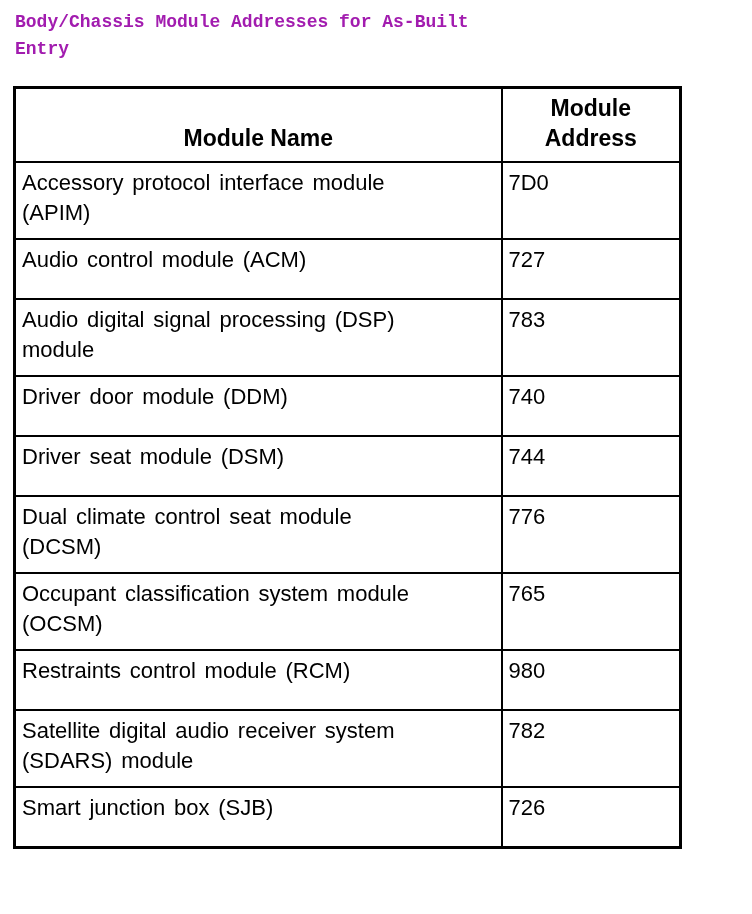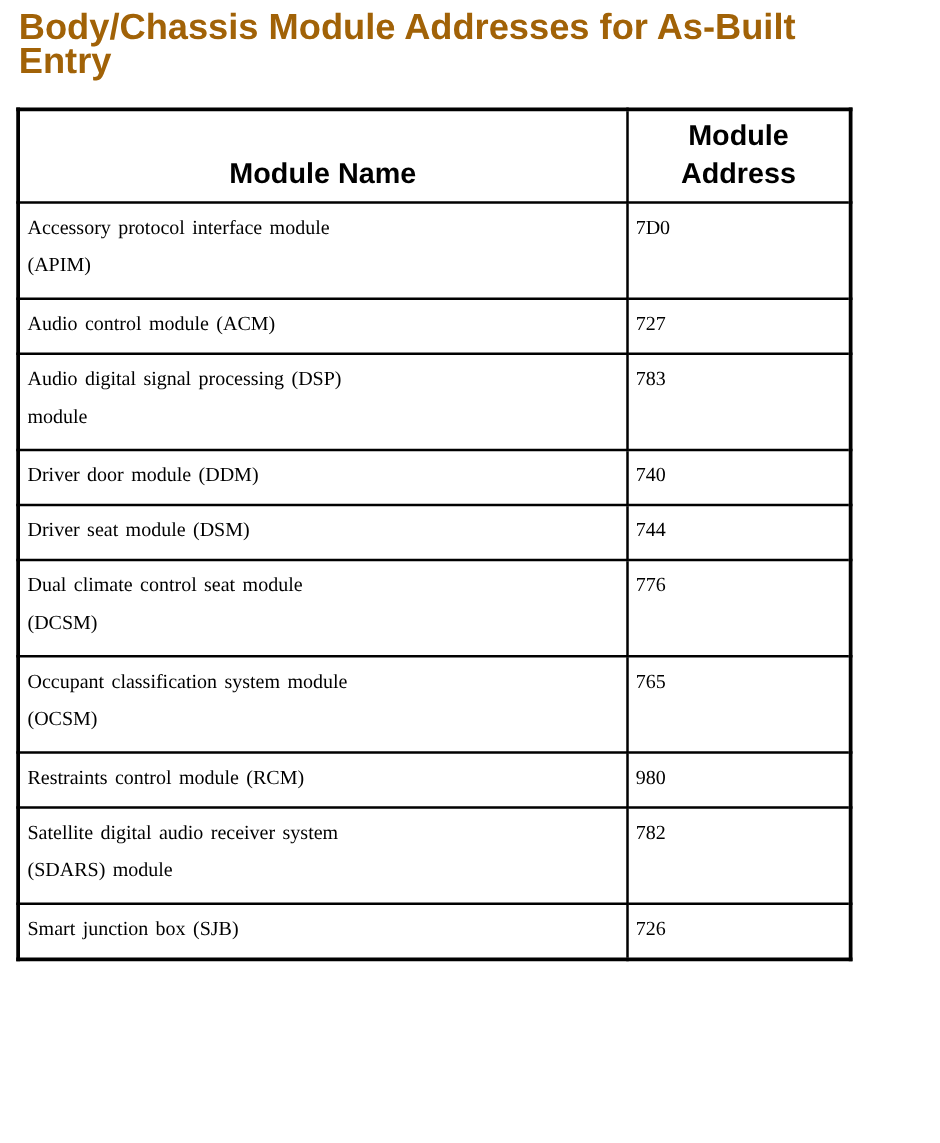--- a/index.html
+++ b/index.html
@@ -10,27 +10,27 @@
   body {
     width: 752px;
     height: 914px;
     box-sizing: border-box;
     padding: 9px 0 0 13px;
     color: #000000;
   }
   .page-title {
     margin: 0;
     padding-left: 2px;
-    font-family: Liberation Sans, sans-serif;
+    font-family: Liberation Mono, monospace;
     font-weight: bold;
-    font-size: 29px;
+    font-size: 18px;
     line-height: 27px;
     letter-spacing: 0px;
     white-space: pre-line;
-    color: #a16207;
+    color: #a21caf;
   }
   table.module-table {
     margin-top: 23px;
     border-collapse: collapse;
     table-layout: fixed;
     width: 666px;
     background: #ffffff;
   }
   table.module-table, table.module-table th, table.module-table td {
     border: 2px solid #000000;
@@ -47,34 +47,34 @@
     font-family: "Liberation Sans", sans-serif;
     font-weight: bold;
     font-size: 23px;
     line-height: 30px;
     text-align: center;
     vertical-align: bottom;
     padding: 4px 6px 8px 6px;
     height: 73px;
   }
   td {
-    font-family: Liberation Serif, serif;
-    font-size: 16px;
+    font-family: Liberation Sans, sans-serif;
+    font-size: 22px;
     line-height: 30px;
     vertical-align: top;
     padding: 5px 6px;
     word-spacing: 0.12em;
     margin-left: 11px;
   }
   td.name-cell {
     text-align: left;
   }
   td.addr-cell {
   }
-  tr.row-short td { height: 44px; }
+  tr.row-short td { height: 60px; }
   tr.row-tall  td { height: 77px; }
   col.col-name { width: 487px; }
   col.col-addr { width: 179px; }
 </style>
 </head>
 <body>
 
 <h1 class="page-title">Body/Chassis Module Addresses for As-Built
 Entry</h1>
 

